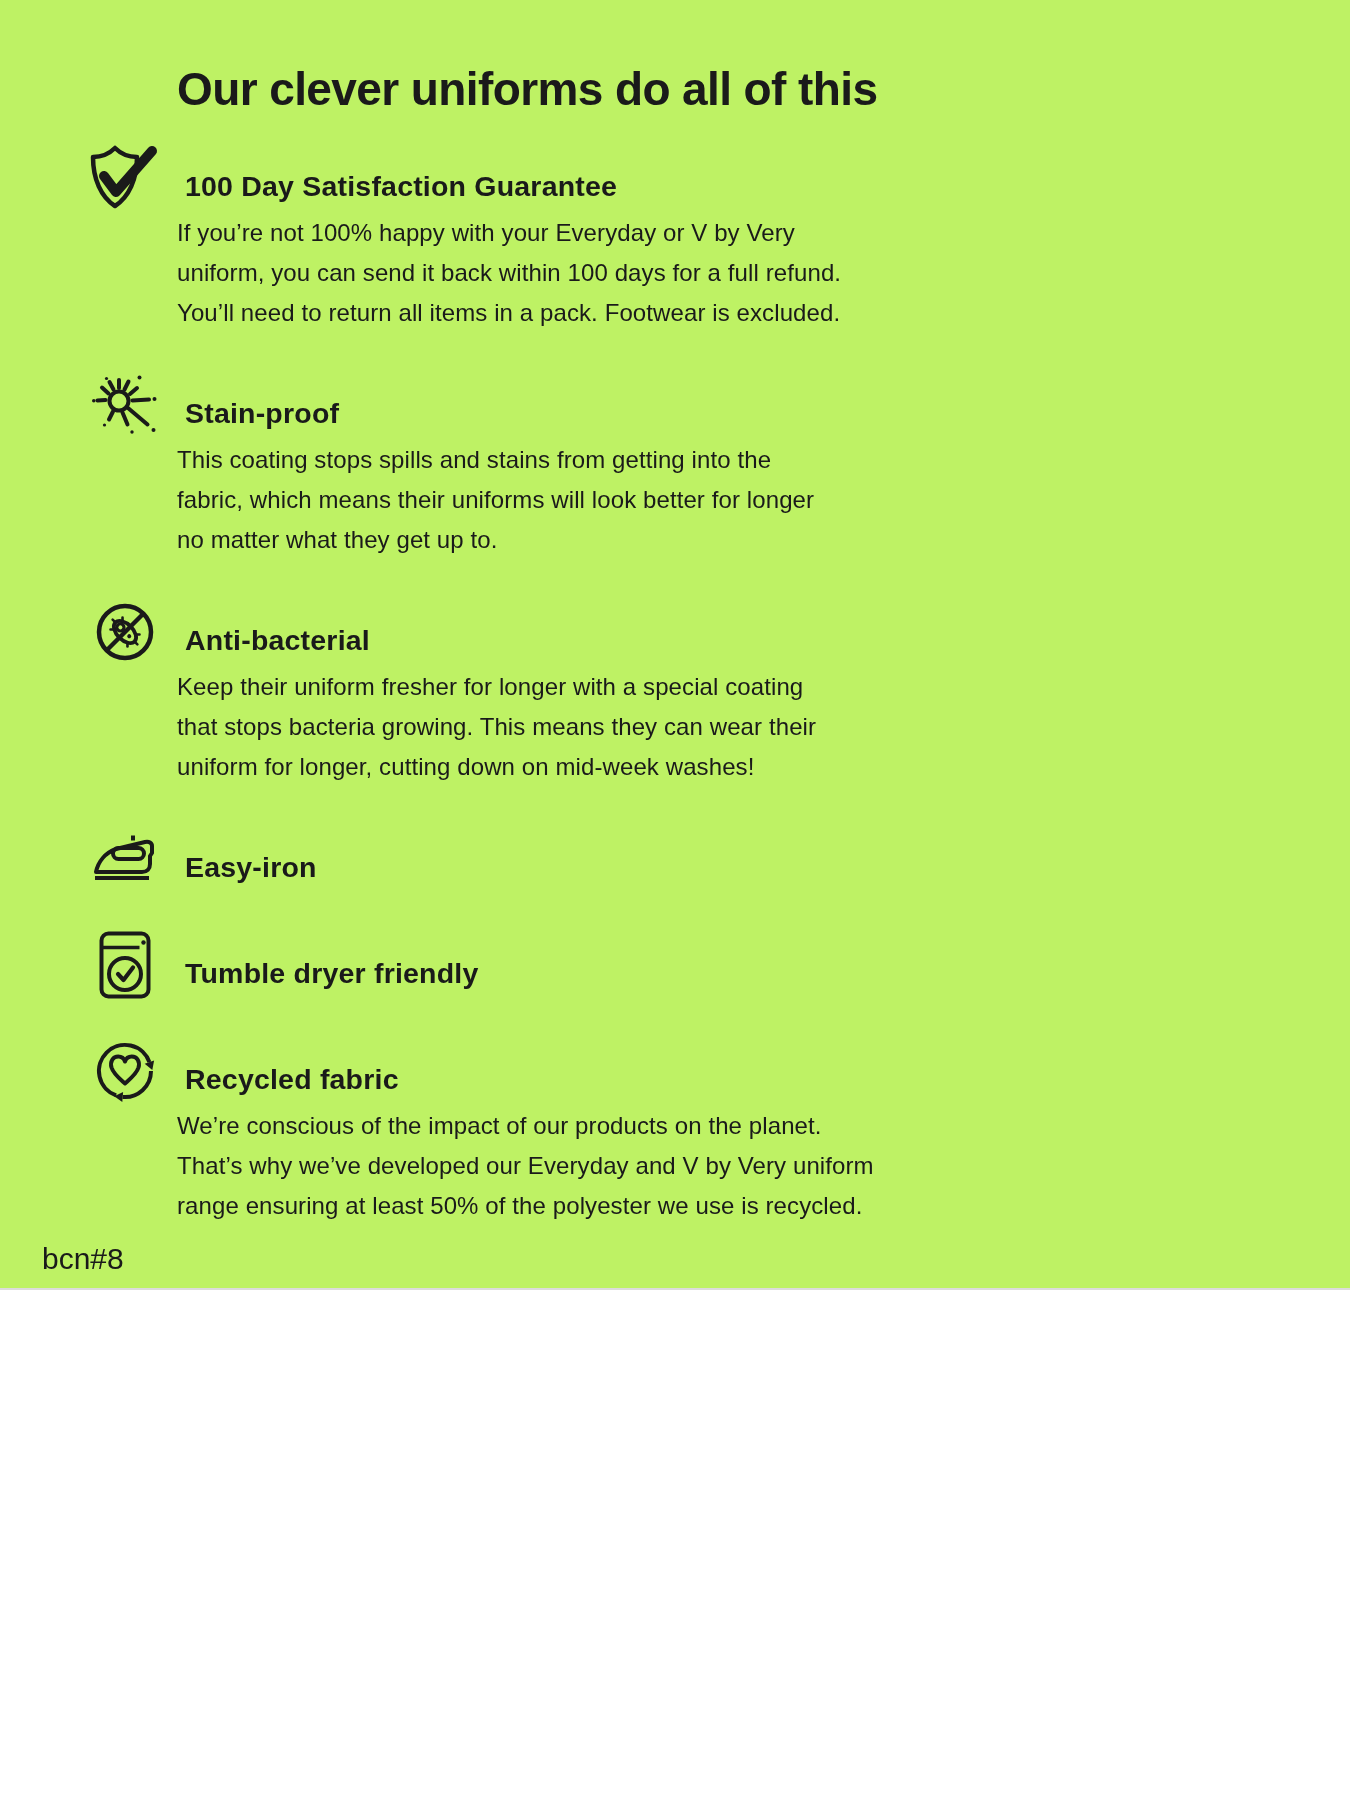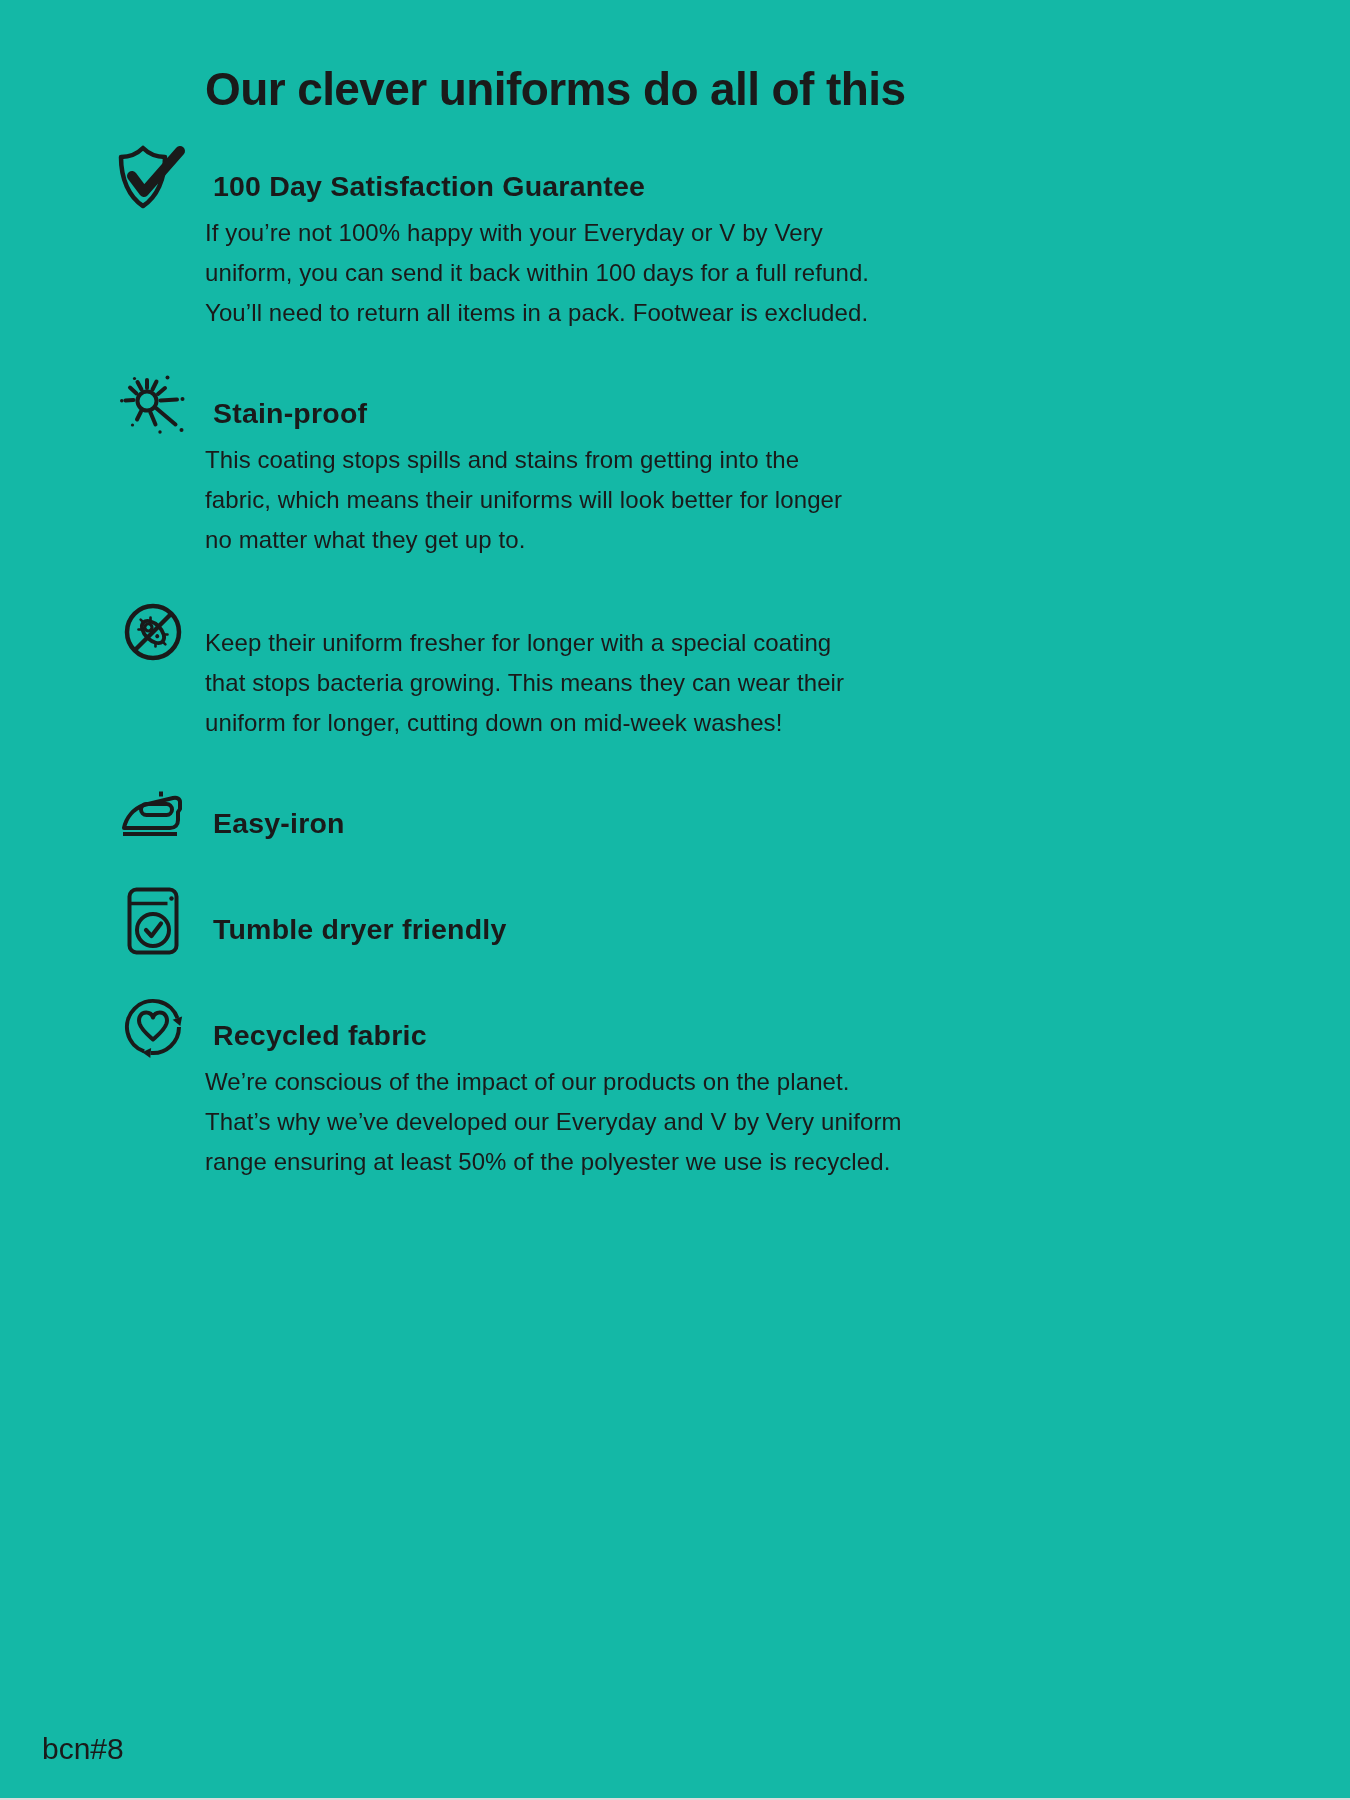--- a/index.html
+++ b/index.html
@@ -4,24 +4,24 @@
 <style>
   html,body{margin:0;padding:0;background:#ffffff;}
   body{
     width:1350px;height:1800px;
     font-family:"Liberation Sans","DejaVu Sans",sans-serif;
     color:#1a1a1a;
     -webkit-font-smoothing:antialiased;
   }
   .page{
     position:relative;
-    width:1350px;height:1800px;
+    width:1350px;height:1290px;
     box-sizing:border-box;
-    padding:64px 100px 0 120px;
-    background:#14b8a6;
+    padding:64px 100px 0 92px;
+    background:#bef264;
   }
   .page::after{
     content:"";
     position:absolute;left:0;bottom:0;width:100%;height:2px;
     background:#dcdcdc;
   }
   .title{
     margin:0 0 0 85px;
     font-size:46px;
     line-height:50px;
@@ -52,21 +52,21 @@
     margin:9px 0 0 0;
     font-size:24px;
     line-height:40px;
     letter-spacing:0.1px;
     white-space:pre-line;
     max-width:1120px;
   }
   .footer-code{
     position:absolute;
     left:42px;
-    bottom:34px;
+    bottom:14px;
     font-size:30px;
     line-height:34px;
   }
   .stroke{stroke:#1a1a1a;fill:none;}
 </style>
 </head>
 <body>
 
 <div class="page">
 
@@ -138,20 +138,21 @@
             <line x1="42" y1="38.5" x2="45" y2="41.5"></line>
             <line x1="24" y1="38.5" x2="21" y2="41.5"></line>
           </g>
           <circle class="stroke" stroke-width="3.2" cx="26.5" cy="33" r="3.6"></circle>
           <circle fill="#1a1a1a" cx="39" cy="33" r="2"></circle>
         </g>
         <line class="stroke" stroke-width="4.5" x1="14" y1="52" x2="52" y2="14"></line>
       </svg>
     </div>
     <div class="feature-text">
+      <h2 class="feature-heading">Anti-bacterial</h2>
       <p class="feature-body">Keep their uniform fresher for longer with a special coating
 that stops bacteria growing.  This means they can wear their
 uniform for longer, cutting down on mid-week washes!</p>
     </div>
   </section>
 
   <section class="feature">
     <div class="icon-cell">
       <svg width="66" height="66" viewBox="0 0 66 66" aria-hidden="true">
         <path class="stroke" stroke-width="4" stroke-linejoin="round" d="M4,46 C6,36 13,27 24,23 L53,16 C57,15 60,17 60,20 L60,27 L58,30 L58,38 C58,43 55,46 50,46 Z"></path>

